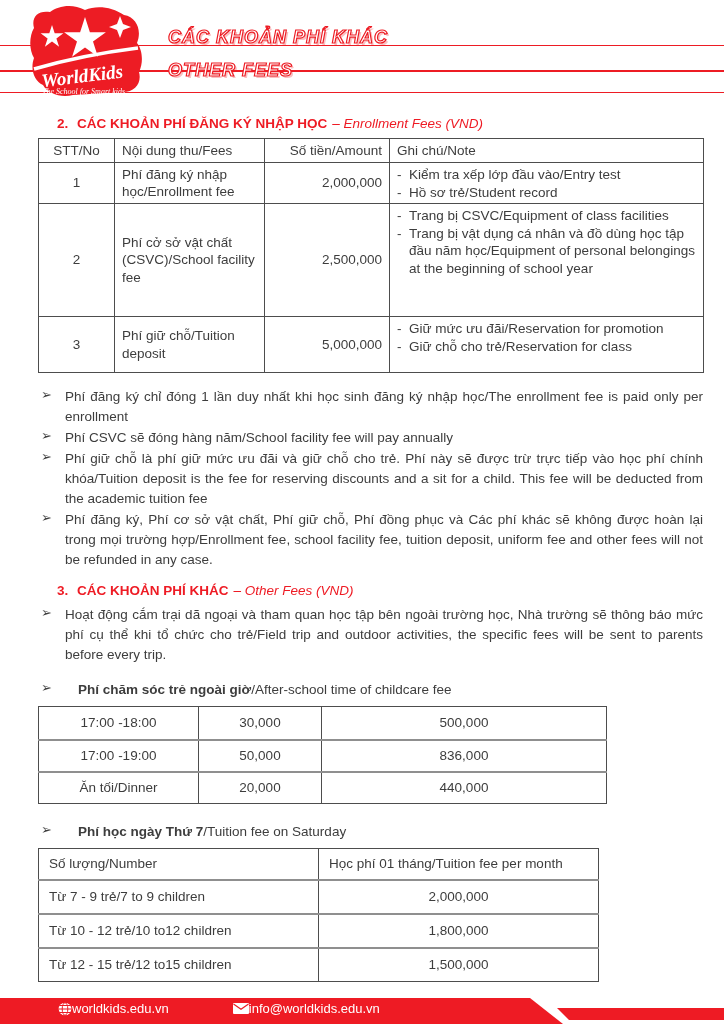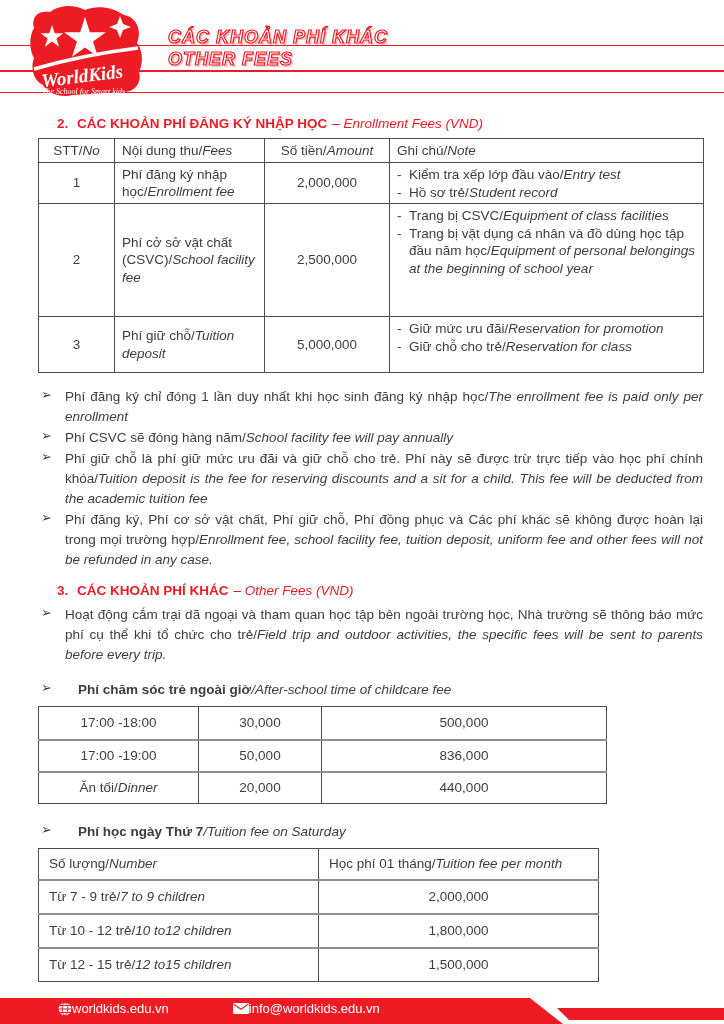--- a/index.html
+++ b/index.html
@@ -9,36 +9,36 @@
   
   .hline{position:absolute;left:0;width:724px;background:#ed1c24;z-index:1;}
   .hline1{top:45px;height:1px;}
   .hline2{top:70px;height:2px;}
   .hline3{top:92px;height:1px;}
   .logo-wrap{position:absolute;left:28px;top:5px;width:118px;height:94px;z-index:3;}
   .banner{position:absolute;left:168px;z-index:2;font-weight:bold;font-style:italic;
           letter-spacing:1px;font-size:18px;color:#fff;
           -webkit-text-stroke:1.2px #ed1c24;text-shadow:2px 2px 0 rgba(237,28,36,.28);}
   .banner1{top:27px;}
-  .banner2{top:49px;}
+  .banner2{top:60px;}
 
   
   .content{position:absolute;left:38px;top:111px;width:665px;}
   .sec-head{display:flex;margin:4px 0 6px 19px;color:#ee1b24;line-height:17px;}
   .sec-num{font-weight:bold;width:20px;flex:none;}
   .sec-vn{font-weight:bold;}
   .sec-en{font-style:italic;margin-left:5px;}
-  .en{font-style:italic;}
+  .en{}
 
   table{border-collapse:collapse;table-layout:fixed;}
   td{border:1px solid #4d4d4d;padding:2px 7px;line-height:17.5px;vertical-align:middle;
      overflow:hidden;}
   .t1{width:665px;}
   .t1 .c-no{text-align:center;}
-  .t1 .c-amt{text-align:center;margin-left:34px;}
+  .t1 .c-amt{text-align:right;margin-left:34px;}
   .t1 .notes-cell{vertical-align:top;padding-top:3px;}
   .note{display:flex;}
   .note .dash{flex:none;width:12px;}
   .note .ntxt{flex:1;}
 
   .blist{margin-top:14px;}
   .bullet{display:flex;margin-bottom:1px;}
   .b-arrow{flex:none;width:24px;padding-left:3px;font-size:13px;}
   .b-txt{flex:1;text-align:justify;line-height:20px;}
 

